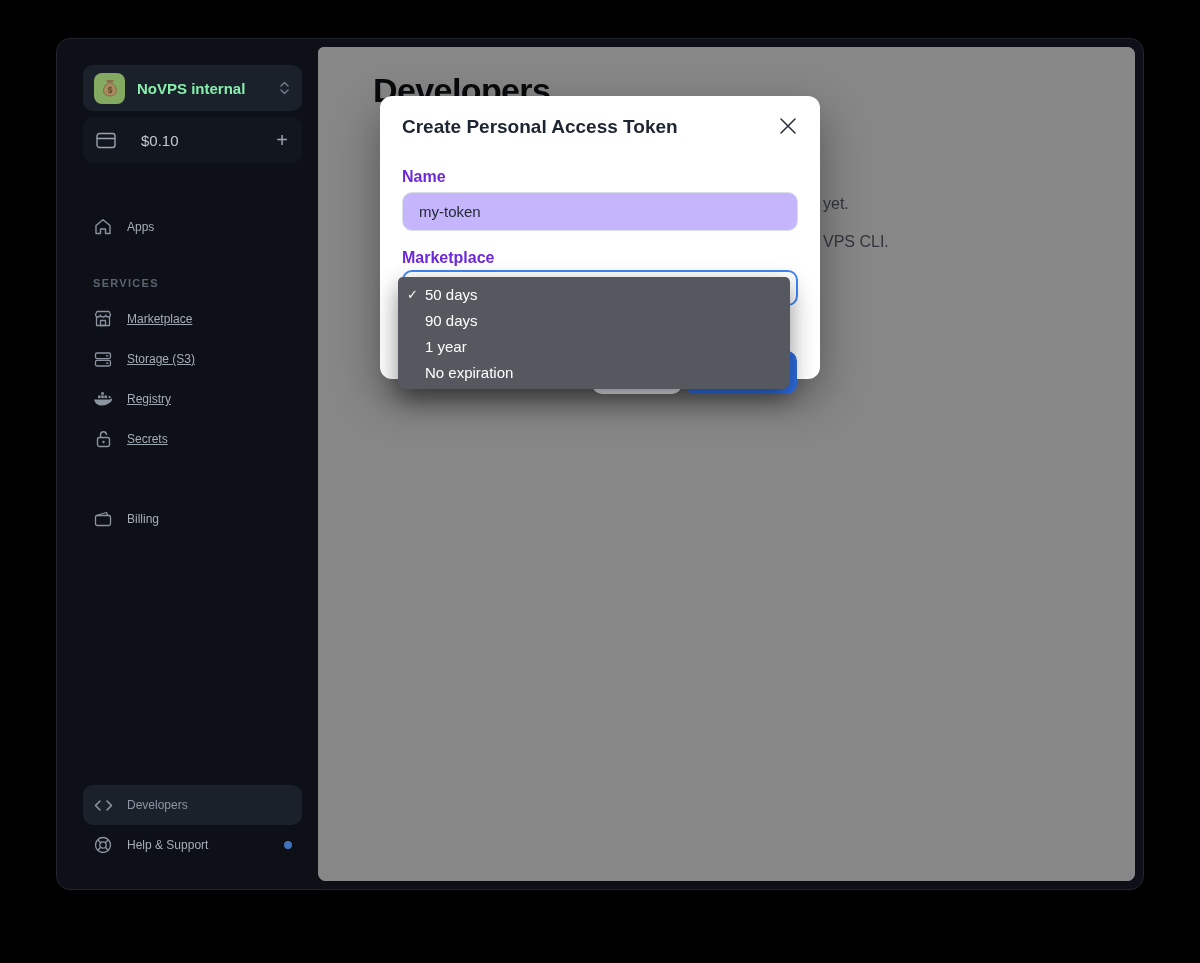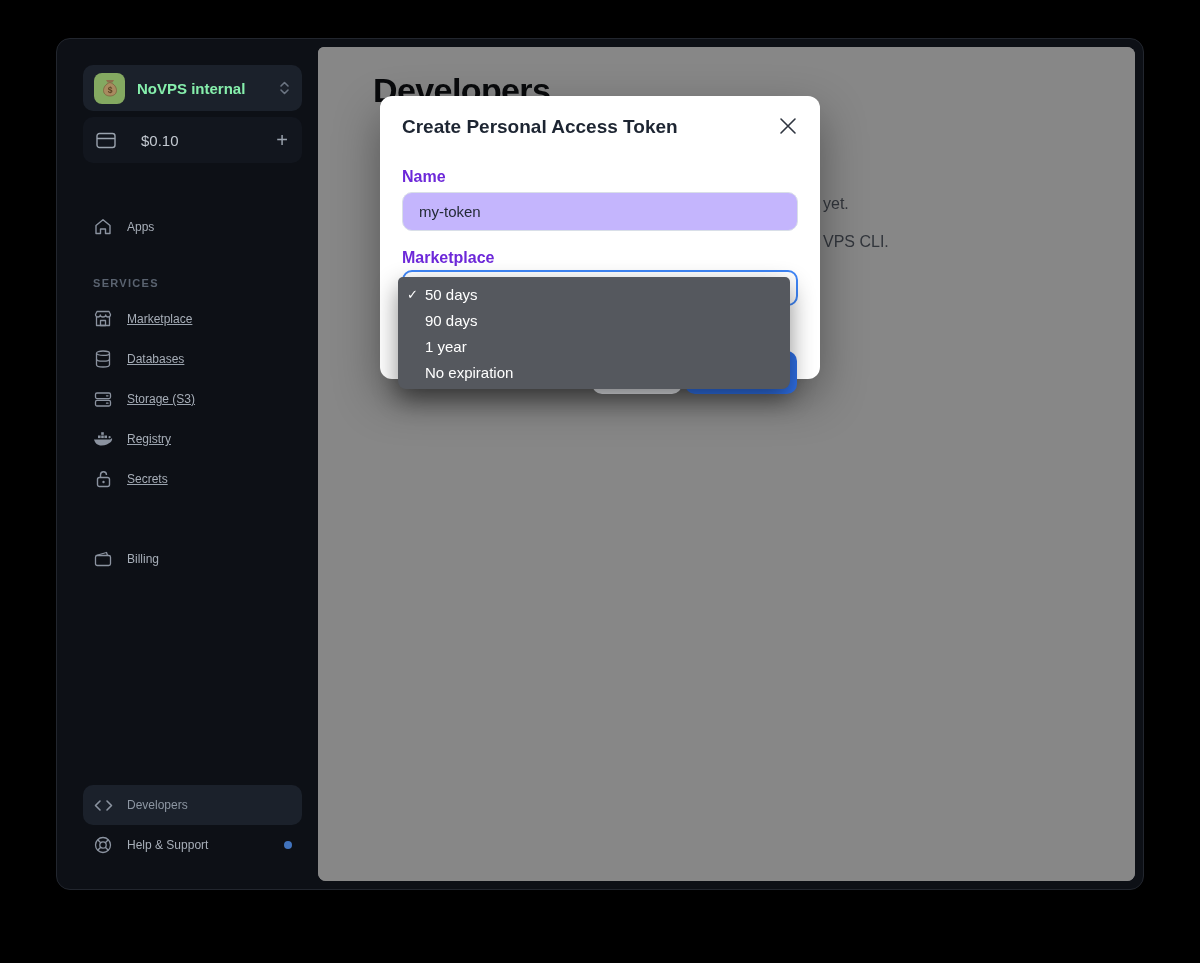--- a/index.html
+++ b/index.html
@@ -122,30 +122,20 @@
           <svg width="18" height="18" viewBox="0 0 18 18" fill="none" stroke="currentColor" stroke-width="1.3" stroke-linejoin="round">
             <path d="M2.5 7 V15.5 H15.5 V7"></path>
             <path d="M1.5 4.5 L3 1.5 H15 L16.5 4.5 C16.5 6 15.4 7 14 7 C12.8 7 11.8 6.2 11.7 5 C11.6 6.2 10.4 7 9 7 C7.6 7 6.4 6.2 6.3 5 C6.2 6.2 5.2 7 4 7 C2.6 7 1.5 6 1.5 4.5 Z"></path>
             <rect x="6.5" y="10.5" width="5" height="5"></rect>
           </svg>
         </span>
         <span>Marketplace</span>
       </div>
       <div class="nav-item">
         <span class="ic">
-          <svg width="16" height="18" viewBox="0 0 16 18" fill="none" stroke="currentColor" stroke-width="1.3">
-            <ellipse cx="8" cy="3.2" rx="6.5" ry="2.2"></ellipse>
-            <path d="M1.5 3.2 V9 C1.5 10.2 4.4 11.2 8 11.2 C11.6 11.2 14.5 10.2 14.5 9 V3.2"></path>
-            <path d="M1.5 9 V14.8 C1.5 16 4.4 17 8 17 C11.6 17 14.5 16 14.5 14.8 V9"></path>
-          </svg>
-        </span>
-        <span>Databases</span>
-      </div>
-      <div class="nav-item">
-        <span class="ic">
           <svg width="18" height="17" viewBox="0 0 18 17" fill="none" stroke="currentColor" stroke-width="1.3">
             <rect x="1.5" y="2" width="15" height="5.6" rx="1.5"></rect>
             <rect x="1.5" y="9.4" width="15" height="5.6" rx="1.5"></rect>
             <path d="M12.5 4.8 H14 M12.5 12.2 H14" stroke-linecap="round"></path>
           </svg>
         </span>
         <span>Storage (S3)</span>
       </div>
       <div class="nav-item">
         <span class="ic">

